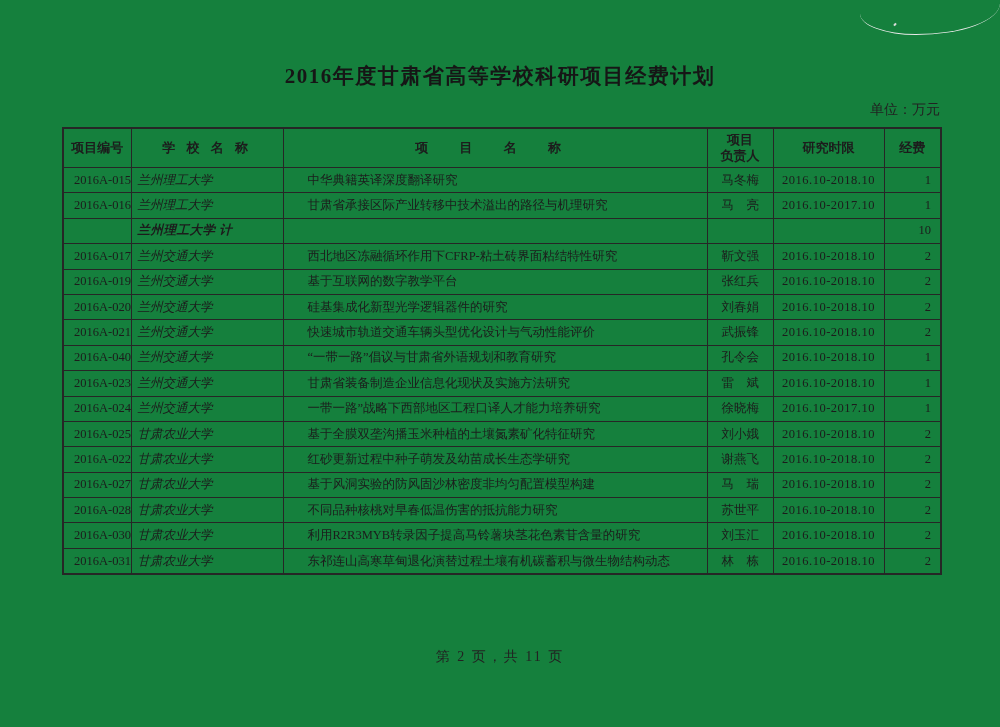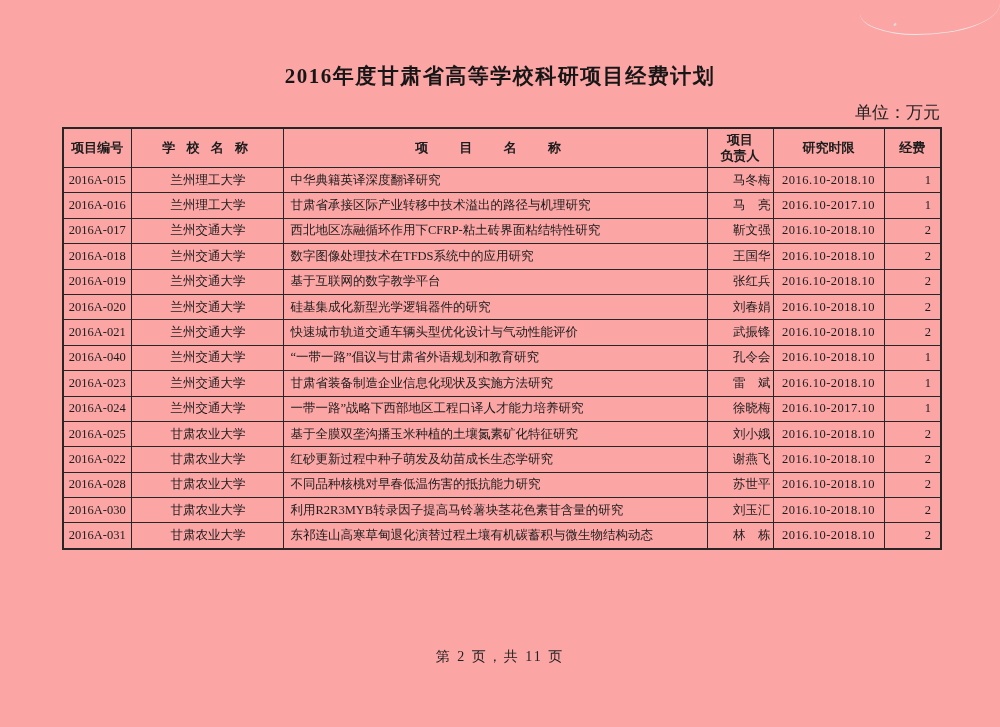--- a/index.html
+++ b/index.html
@@ -6,21 +6,21 @@
     margin: 0;
     padding: 0;
     background: #ffffff;
     font-family: "Liberation Serif", "DejaVu Serif", serif;
     color: #1e1e1e;
   }
   .page {
     position: relative;
     width: 1000px;
     height: 727px;
-    background: #fca5a5;
+    background: #15803d;
     overflow: hidden;
   }
   
   .artifact-curve {
     position: absolute;
     left: 860px;
     top: -18px;
     width: 140px;
     height: 52px;
     border-bottom: 1px solid #e9e9e9;
@@ -44,21 +44,21 @@
     text-align: center;
     font-size: 21px;
     font-weight: bold;
     letter-spacing: 1.5px;
     color: #161616;
   }
   .unit-note {
     position: absolute;
     top: 101px;
     right: 60px;
-    font-size: 17px;
+    font-size: 14px;
     color: #222;
   }
   table.fund-table {
     position: absolute;
     left: 62px;
     top: 127px;
     width: 878px;
     border-collapse: collapse;
     table-layout: fixed;
     font-size: 12.5px;
@@ -81,24 +81,24 @@
   .fund-table th.h-school { letter-spacing: 4px; }
   .fund-table th.h-project { letter-spacing: 14px; margin-left: 45px; }
   .fund-table th.h-leader { white-space: pre-line; line-height: 1.25; margin-top: 12px; }
   .fund-table td {
     height: 24.4px;
     vertical-align: middle;
     padding: 0 4px;
     overflow: hidden;
     white-space: nowrap;
   }
-  .fund-table td.c-code   { text-align: center; padding: 0 2px; }
-  .fund-table td.c-school { text-align: center; padding-left: 6px; }
-  .fund-table td.c-project{ text-align: left; padding-left: 7px; }
-  .fund-table td.c-leader { text-align: right; padding: 0 2px; }
+  .fund-table td.c-code   { padding: 0 10px; }
+  .fund-table td.c-school { text-align: left; padding-left: 6px; font-style: italic; }
+  .fund-table td.c-project{ text-align: left; padding-left: 24px; }
+  .fund-table td.c-leader { text-align: right; padding: 0 14px; }
   .fund-table td.c-period { text-align: center; letter-spacing: 0.5px; }
   .fund-table td.c-fund   { text-align: right; padding-right: 9px; }
   .fund-table tr.subtotal td.c-school {
     font-weight: bold;
     letter-spacing: 0.5px;
   }
   .page-footer {
     position: absolute;
     top: 648px;
     left: 0;
@@ -151,33 +151,33 @@
       <td class="c-fund">1</td>
     </tr>
         <tr>
       <td class="c-code">2016A-016</td>
       <td class="c-school">兰州理工大学</td>
       <td class="c-project">甘肃省承接区际产业转移中技术溢出的路径与机理研究</td>
       <td class="c-leader">马　亮</td>
       <td class="c-period">2016.10-2017.10</td>
       <td class="c-fund">1</td>
     </tr>
+        <tr class="subtotal">
+      <td class="c-code"></td>
+      <td class="c-school">兰州理工大学 计</td>
+      <td class="c-project"></td>
+      <td class="c-leader"></td>
+      <td class="c-period"></td>
+      <td class="c-fund">10</td>
+    </tr>
         <tr>
       <td class="c-code">2016A-017</td>
       <td class="c-school">兰州交通大学</td>
       <td class="c-project">西北地区冻融循环作用下CFRP-粘土砖界面粘结特性研究</td>
       <td class="c-leader">靳文强</td>
-      <td class="c-period">2016.10-2018.10</td>
-      <td class="c-fund">2</td>
-    </tr>
-        <tr>
-      <td class="c-code">2016A-018</td>
-      <td class="c-school">兰州交通大学</td>
-      <td class="c-project">数字图像处理技术在TFDS系统中的应用研究</td>
-      <td class="c-leader">王国华</td>
       <td class="c-period">2016.10-2018.10</td>
       <td class="c-fund">2</td>
     </tr>
         <tr>
       <td class="c-code">2016A-019</td>
       <td class="c-school">兰州交通大学</td>
       <td class="c-project">基于互联网的数字教学平台</td>
       <td class="c-leader">张红兵</td>
       <td class="c-period">2016.10-2018.10</td>
       <td class="c-fund">2</td>
@@ -232,20 +232,28 @@
     </tr>
         <tr>
       <td class="c-code">2016A-022</td>
       <td class="c-school">甘肃农业大学</td>
       <td class="c-project">红砂更新过程中种子萌发及幼苗成长生态学研究</td>
       <td class="c-leader">谢燕飞</td>
       <td class="c-period">2016.10-2018.10</td>
       <td class="c-fund">2</td>
     </tr>
         <tr>
+      <td class="c-code">2016A-027</td>
+      <td class="c-school">甘肃农业大学</td>
+      <td class="c-project">基于风洞实验的防风固沙林密度非均匀配置模型构建</td>
+      <td class="c-leader">马　瑞</td>
+      <td class="c-period">2016.10-2018.10</td>
+      <td class="c-fund">2</td>
+    </tr>
+        <tr>
       <td class="c-code">2016A-028</td>
       <td class="c-school">甘肃农业大学</td>
       <td class="c-project">不同品种核桃对早春低温伤害的抵抗能力研究</td>
       <td class="c-leader">苏世平</td>
       <td class="c-period">2016.10-2018.10</td>
       <td class="c-fund">2</td>
     </tr>
         <tr>
       <td class="c-code">2016A-030</td>
       <td class="c-school">甘肃农业大学</td>

